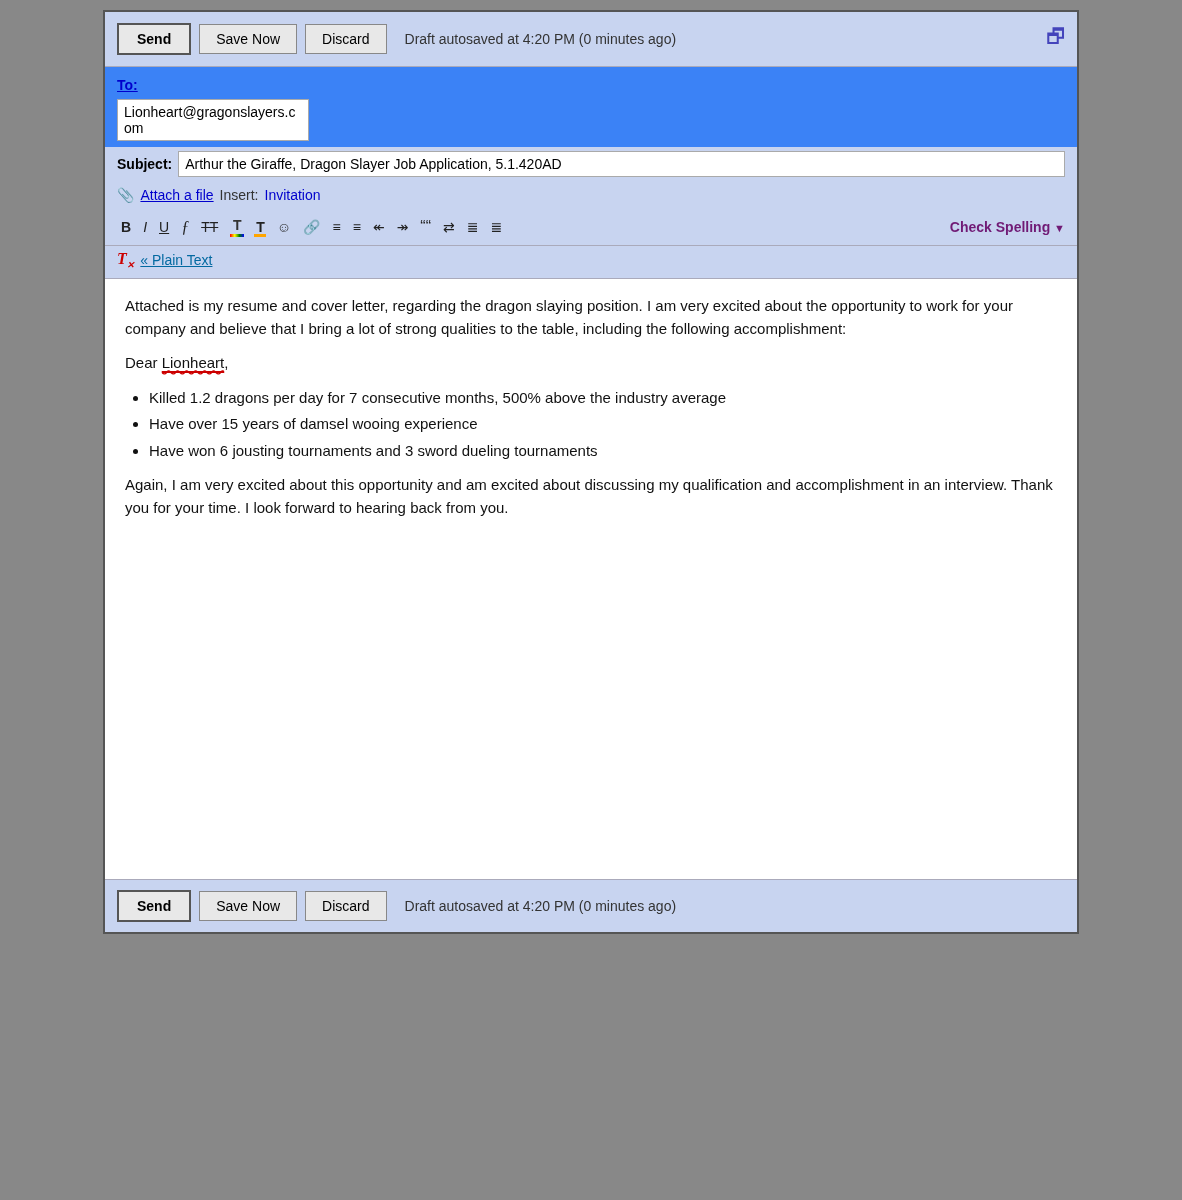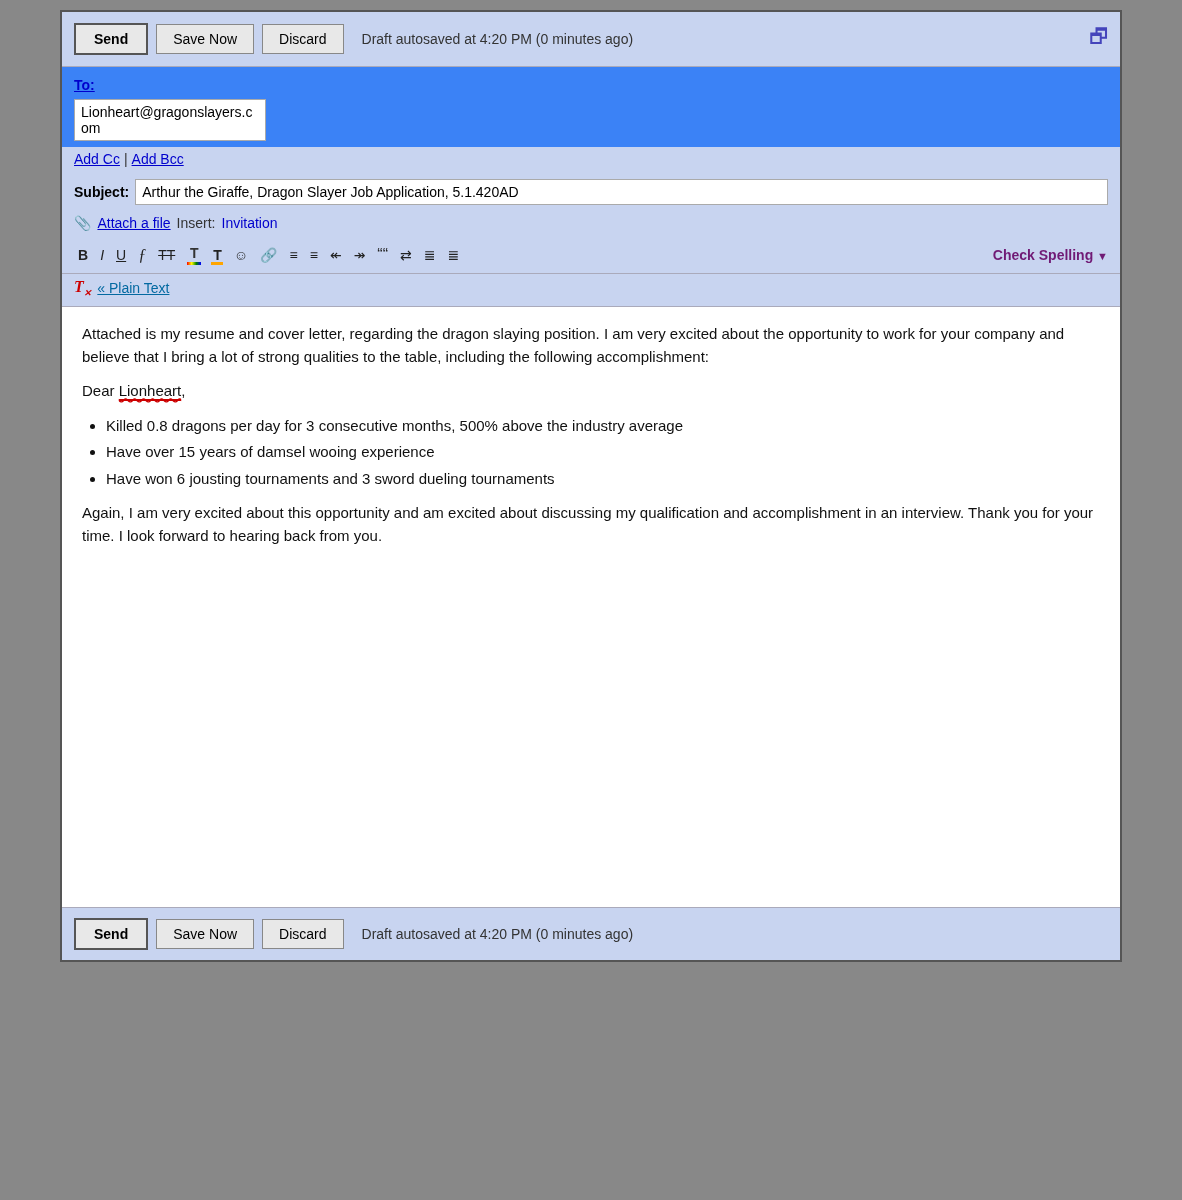--- a/index.html
+++ b/index.html
@@ -7,21 +7,21 @@
       background: #888;
       font-family: Arial, sans-serif;
       font-size: 14px;
       display: flex;
       justify-content: center;
       align-items: flex-start;
       min-height: 1200px;
       padding: 10px;
     }
     .compose-window {
-      width: 1062px;
+      width: 976px;
       background: #c8d4f0;
       border: 2px solid #555;
       display: flex;
       flex-direction: column;
     }
     
     .toolbar {
       background: #c8d4f0;
       padding: 10px 12px;
       display: flex;
@@ -241,25 +241,20 @@
     <button class="btn-discard">Discard</button>
     <span class="autosave-text">Draft autosaved at 4:20 PM (0 minutes ago)</span>
     <span class="expand-icon">🗗</span>
   </div>
 
   <div class="to-row">
     <span class="to-label">To:</span>
     <textarea class="to-input" style="">Lionheart@gragonslayers.com</textarea>
   </div>
 
-  <div class="cc-bcc-row">
-    <a class="cc-link">Add Cc</a>
-    <span class="separator-pipe">|</span>
-    <a class="bcc-link">Add Bcc</a>
-  </div>
 
   <div class="subject-row">
     <span class="subject-label">Subject:</span>
     <input class="subject-input" type="text" value="Arthur the Giraffe, Dragon Slayer Job Application, 5.1.420AD" style="">
   </div>
 
   <div class="attach-row">
     <span class="icon-clip">📎</span>
     <a class="attach-link">Attach a file</a>
     <span class="insert-label">Insert:</span>
@@ -301,21 +296,21 @@
     <span class="remove-formatting-icon" style="color:#cc0000;font-weight:bold;font-size:16px;font-family:serif;font-style:italic;">T<sub style="color:#cc0000;font-size:9px;">✕</sub></span>
     <a class="plain-text-link">« Plain Text</a>
   </div>
 
   <div class="email-body">
     <p>Attached is my resume and cover letter, regarding the dragon slaying position.  I am very excited about the opportunity to work for your company and believe that I bring a lot of strong qualities to the table, including the following accomplishment:</p>
     <p>
       Dear <span class="spellcheck-underline">Lionheart</span>,
     </p>
     <ul>
-      <li>Killed 0.8 dragons per day for 3 consecutive months, 500% above the industry average</li>
+      <li>Killed 1.2 dragons per day for 7 consecutive months, 500% above the industry average</li>
       <li>Have over 15 years of damsel wooing experience</li>
       <li>Have won 6 jousting tournaments and 3 sword dueling tournaments</li>
     </ul>
     <p>Again, I am very excited about this opportunity and am excited about discussing my qualification and accomplishment in an interview.  Thank you for your time.  I look forward to hearing back from you.</p>
   </div>
 
   <div class="bottom-toolbar">
     <button class="btn-send">Send</button>
     <button class="btn-save">Save Now</button>
     <button class="btn-discard">Discard</button>

